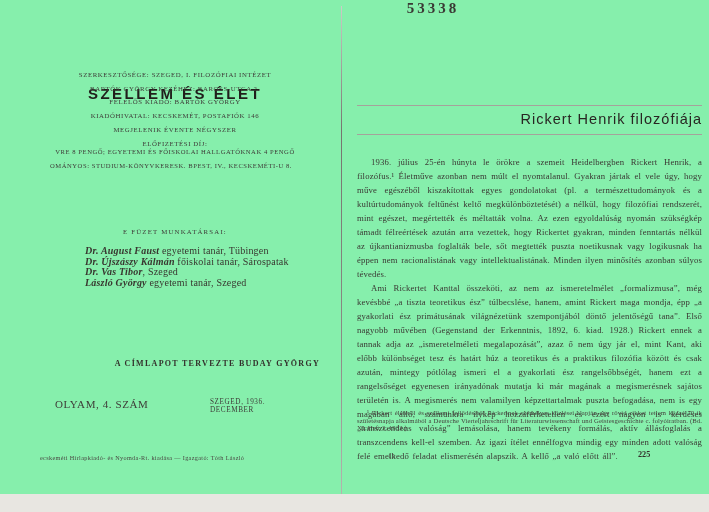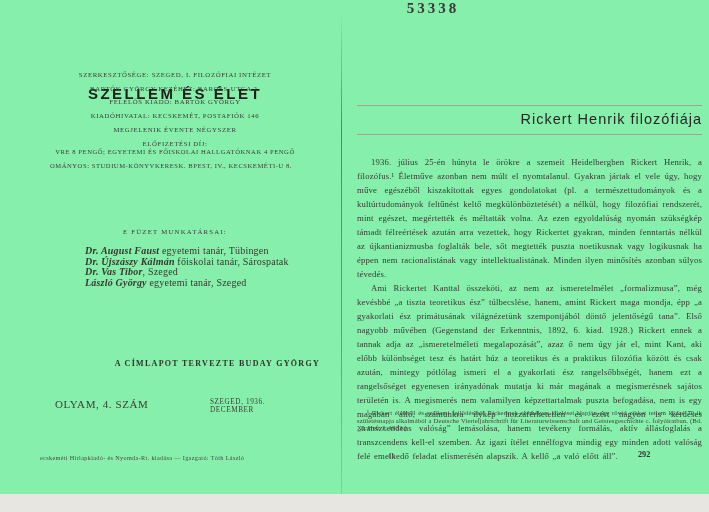--- a/index.html
+++ b/index.html
@@ -122,15 +122,15 @@
   <div class="abs rule" id="rule-bottom"></div>
 
   <div class="abs" id="rp-body">
     <p>1936. július 25-én húnyta le örökre a szemeit Heidelbergben Rickert Henrik, a filozófus.¹ Életműve azonban nem múlt el nyomtalanul. Gyakran jártak el vele úgy, hogy műve egészéből kiszakítottak egyes gondolatokat (pl. a természettudományok és a kultúrtudományok feltűnést keltő megkülönböztetését) a nélkül, hogy filozófiai rendszerét, mint egészet, megértették és méltatták volna. Az ezen egyoldalúság nyomán szükségkép támadt félreértések azután arra vezettek, hogy Rickertet gyakran, minden fenntartás nélkül az újkantianizmusba foglalták bele, sőt megtették puszta noetikusnak vagy logikusnak ha éppen nem racionalistának vagy intellektualistának. Minden ilyen minősítés azonban súlyos tévedés.</p>
     <p>Ami Rickertet Kanttal összeköti, az nem az ismeretelmélet „formalizmusa”, még kevésbbé „a tiszta teoretikus ész” túlbecslése, hanem, amint Rickert maga mondja, épp „a gyakorlati ész primátusának világnézetünk szempontjából döntő jelentőségű tana”. Első nagyobb művében (Gegenstand der Erkenntnis, 1892, 6. kiad. 1928.) Rickert ennek a tannak adja az „ismeretelméleti megalapozását”, azaz ő nem úgy jár el, mint Kant, aki előbb különbséget tesz és határt húz a teoretikus és a praktikus filozófia között és csak azután, mintegy pótlólag ismeri el a gyakorlati ész rangelsőbbségét, hanem ezt a rangelsőséget egyenesen irányadónak mutatja ki már magának a megismerésnek sajátos területén is. A megismerés nem valamilyen képzettartalmak puszta befogadása, nem is egy magában álló, számunkra ilykép hozzáférhetetlen és ezért nagyon is kérdéses „transzcendens valóság” lemásolása, hanem tevékeny formálás, aktív állásfoglalás a transzcendens kell-el szemben. Az igazi ítélet ennélfogva mindig egy minden adott valóság felé emelkedő feladat elismerésén alapszik. A kellő „a való előtt áll”.</p>
   </div>
 
   <div class="abs" id="rp-footnote">¹ Rickert életéről és szellemi fejlődéséről Rickertnek személyes közlései alapján egy rövid cikket tettem közzé 70-ik születésnapja alkalmából a Deutsche Vierteljahrschrift für Literaturwissenschaft und Geistesgeschichte c. folyóiratban. (Bd. XI, Heft 3, 1933.)</div>
 
   <div class="abs" id="pg-left">15</div>
-  <div class="abs" id="pg-right">292</div>
+  <div class="abs" id="pg-right">225</div>
 
 </div>
 
 </body></html>

